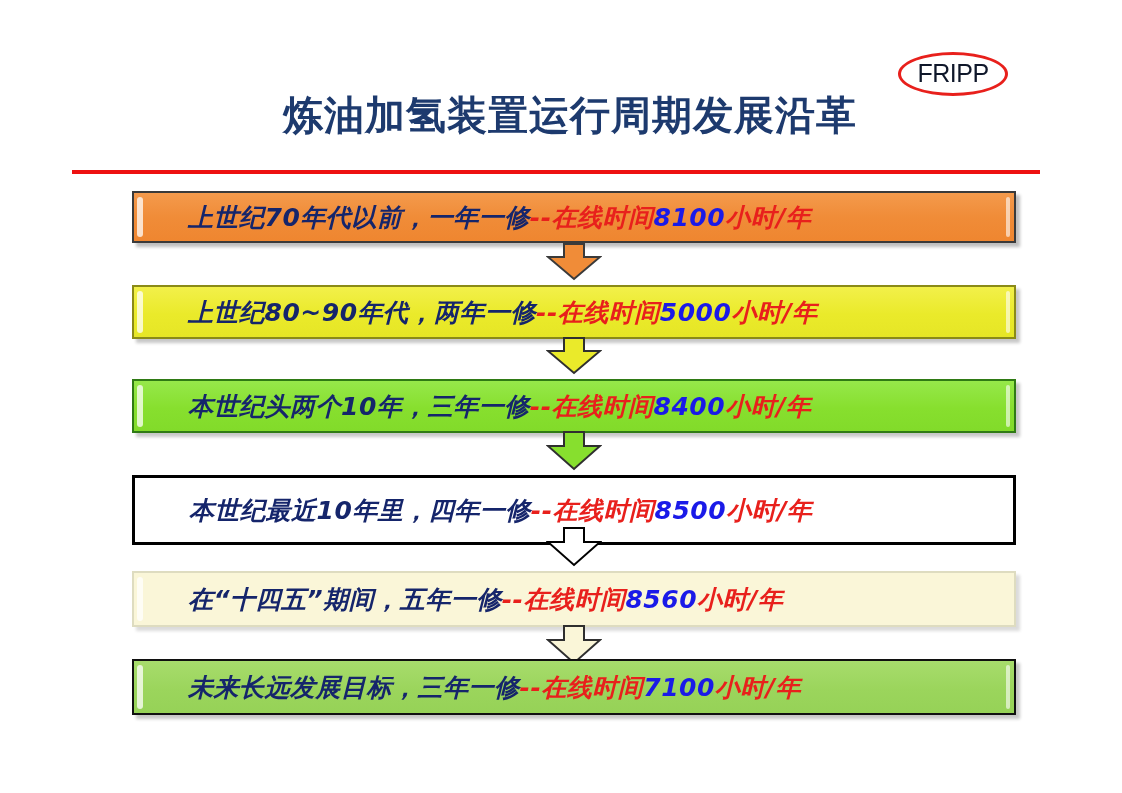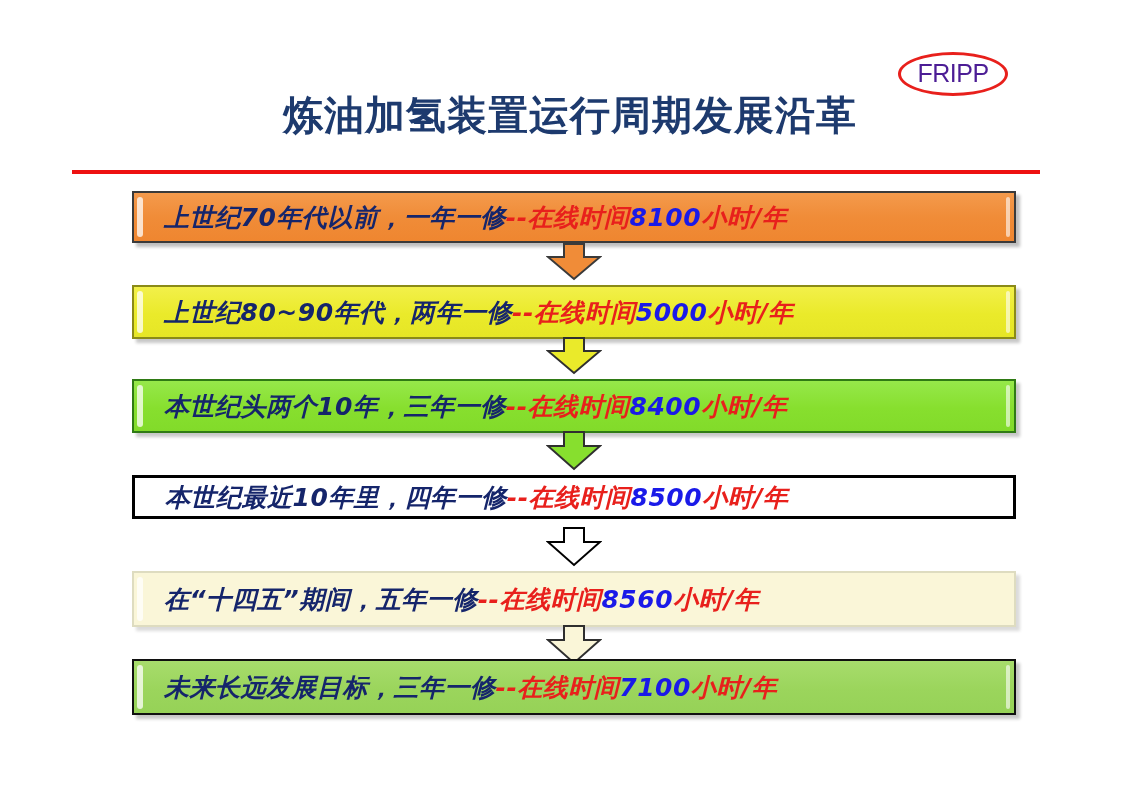--- a/index.html
+++ b/index.html
@@ -64,21 +64,21 @@
     box-sizing: border-box;
   }
   #fripp-text {
     position: absolute;
     left: 0;
     top: 0;
     width: 110px;
     height: 44px;
     line-height: 42px;
     text-align: center;
-    color: #4c1d95;
+    color: #0f172a;
     font-size: 25px;
     font-family: "Liberation Sans", sans-serif;
     letter-spacing: -0.5px;
   }
 
   
   #flow {
     position: absolute;
     left: 0;
     top: 185px;
@@ -122,21 +122,21 @@
     position: relative;
     z-index: 2;
     padding-left: 30px;
     white-space: nowrap;
     font-family: "DejaVu Sans", "Liberation Sans", sans-serif;
     font-weight: bold;
     font-size: 25px;
     font-style: italic;
     letter-spacing: 0.5px;
   }
-  .t-navy { color: #15256b; }
+  .t-navy { color: #15256b; margin-left: 24px; }
   .t-red  { color: #e8201c; }
   .t-blue { color: #1a1ae8; }
 
   
   #box-1 {
     height: 52px;
     background: linear-gradient(to bottom, #f49a4c 0%, #f08c38 50%, #ef8630 100%);
     border: 2px solid #3a3a3a;
     box-shadow: 4px 4px 3px rgba(0,0,0,0.25);
   }
@@ -146,21 +146,21 @@
     border: 2px solid #8a8a18;
     box-shadow: 4px 4px 3px rgba(0,0,0,0.22);
   }
   #box-3 {
     height: 54px;
     background: linear-gradient(to bottom, #96e84a 0%, #87df2e 55%, #82db2a 100%);
     border: 2px solid #2f7a14;
     box-shadow: 4px 4px 3px rgba(0,0,0,0.22);
   }
   #box-4 {
-    height: 44px;
+    height: 70px;
     background: #ffffff;
     border: 3px solid #000000;
     box-shadow: none;
   }
   #box-5 {
     height: 56px;
     background: #faf6d8;
     border: 2px solid #dedcc0;
     box-shadow: 4px 4px 3px rgba(0,0,0,0.14);
   }

